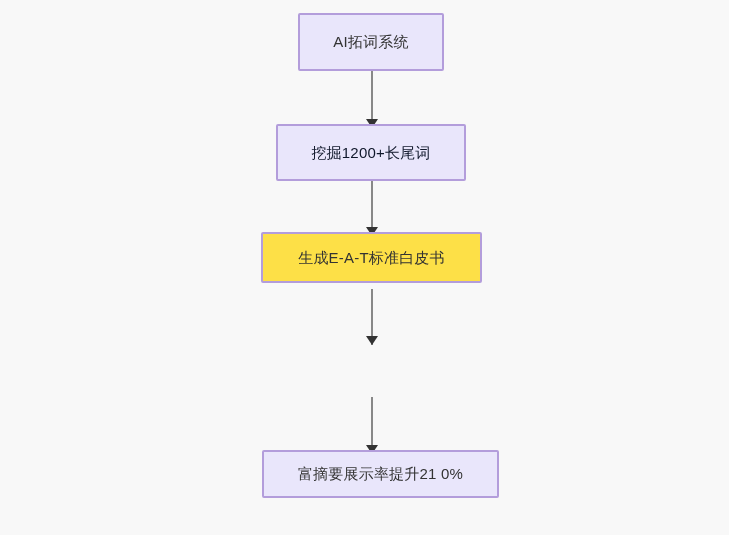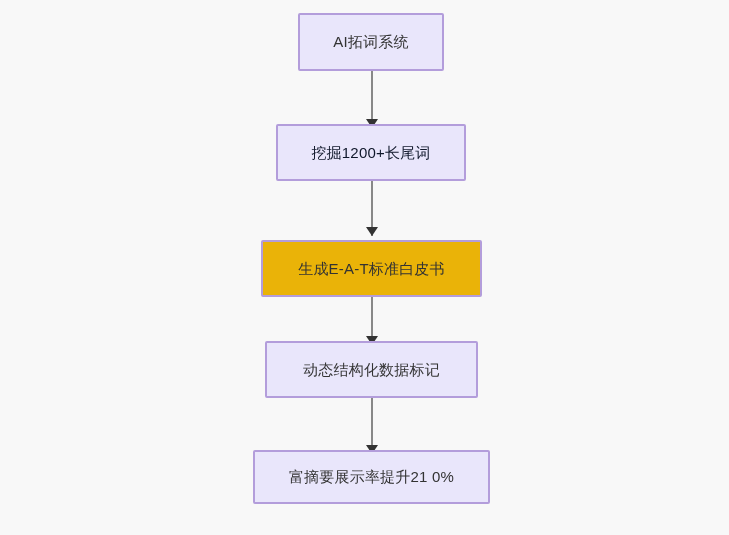--- a/index.html
+++ b/index.html
@@ -68,29 +68,26 @@
 <div id="flowchart-canvas">
 
   <div class="node" style="left: 298px; top: 13px; width: 146px; height: 58px; background: rgb(233, 230, 251); border-color: rgb(179, 157, 219); color: rgb(51, 51, 51);">
     <span class="node-label">AI拓词系统</span>
   </div>
 
   <div class="node" style="left: 276px; top: 124px; width: 190px; height: 57px; background: rgb(233, 230, 251); border-color: rgb(179, 157, 219); color: #0f172a;">
     <span class="node-label">挖掘1200+长尾词</span>
   </div>
 
-  <div class="node" style="left: 261px; top: 240px; width: 221px; height: 57px; background: #eab308; border-color: rgb(179, 157, 219); color: rgb(51, 51, 51);">
+  <div class="node" style="left: 261px; top: 232px; width: 221px; height: 51px; background: #fde047; border-color: rgb(179, 157, 219); color: rgb(51, 51, 51);">
     <span class="node-label">生成E-A-T标准白皮书</span>
   </div>
 
-  <div class="node" style="left: 265px; top: 341px; width: 213px; height: 57px; background: rgb(233, 230, 251); border-color: rgb(179, 157, 219); color: rgb(51, 51, 51);">
-    <span class="node-label">动态结构化数据标记</span>
-  </div>
 
-  <div class="node" style="left: 253px; top: 450px; width: 237px; height: 54px; background: rgb(233, 230, 251); border-color: rgb(179, 157, 219); color: rgb(51, 51, 51);">
+  <div class="node" style="left: 262px; top: 450px; width: 237px; height: 48px; background: rgb(233, 230, 251); border-color: rgb(179, 157, 219); color: rgb(51, 51, 51);">
     <span class="node-label">富摘要展示率提升21 0%</span>
   </div>
 
   <div class="connector" style="left: 366px; top: 71px; width: 12px; height: 57px;">
     <div class="shaft" style="height: 57px; background: rgb(136, 136, 136);"></div>
     <div class="arrowhead" style="border-top-color: rgb(51, 51, 51);"></div>
   </div>
 
   <div class="connector" style="left: 366px; top: 181px; width: 12px; height: 55px;">
     <div class="shaft" style="height: 55px; background: rgb(136, 136, 136);"></div>

